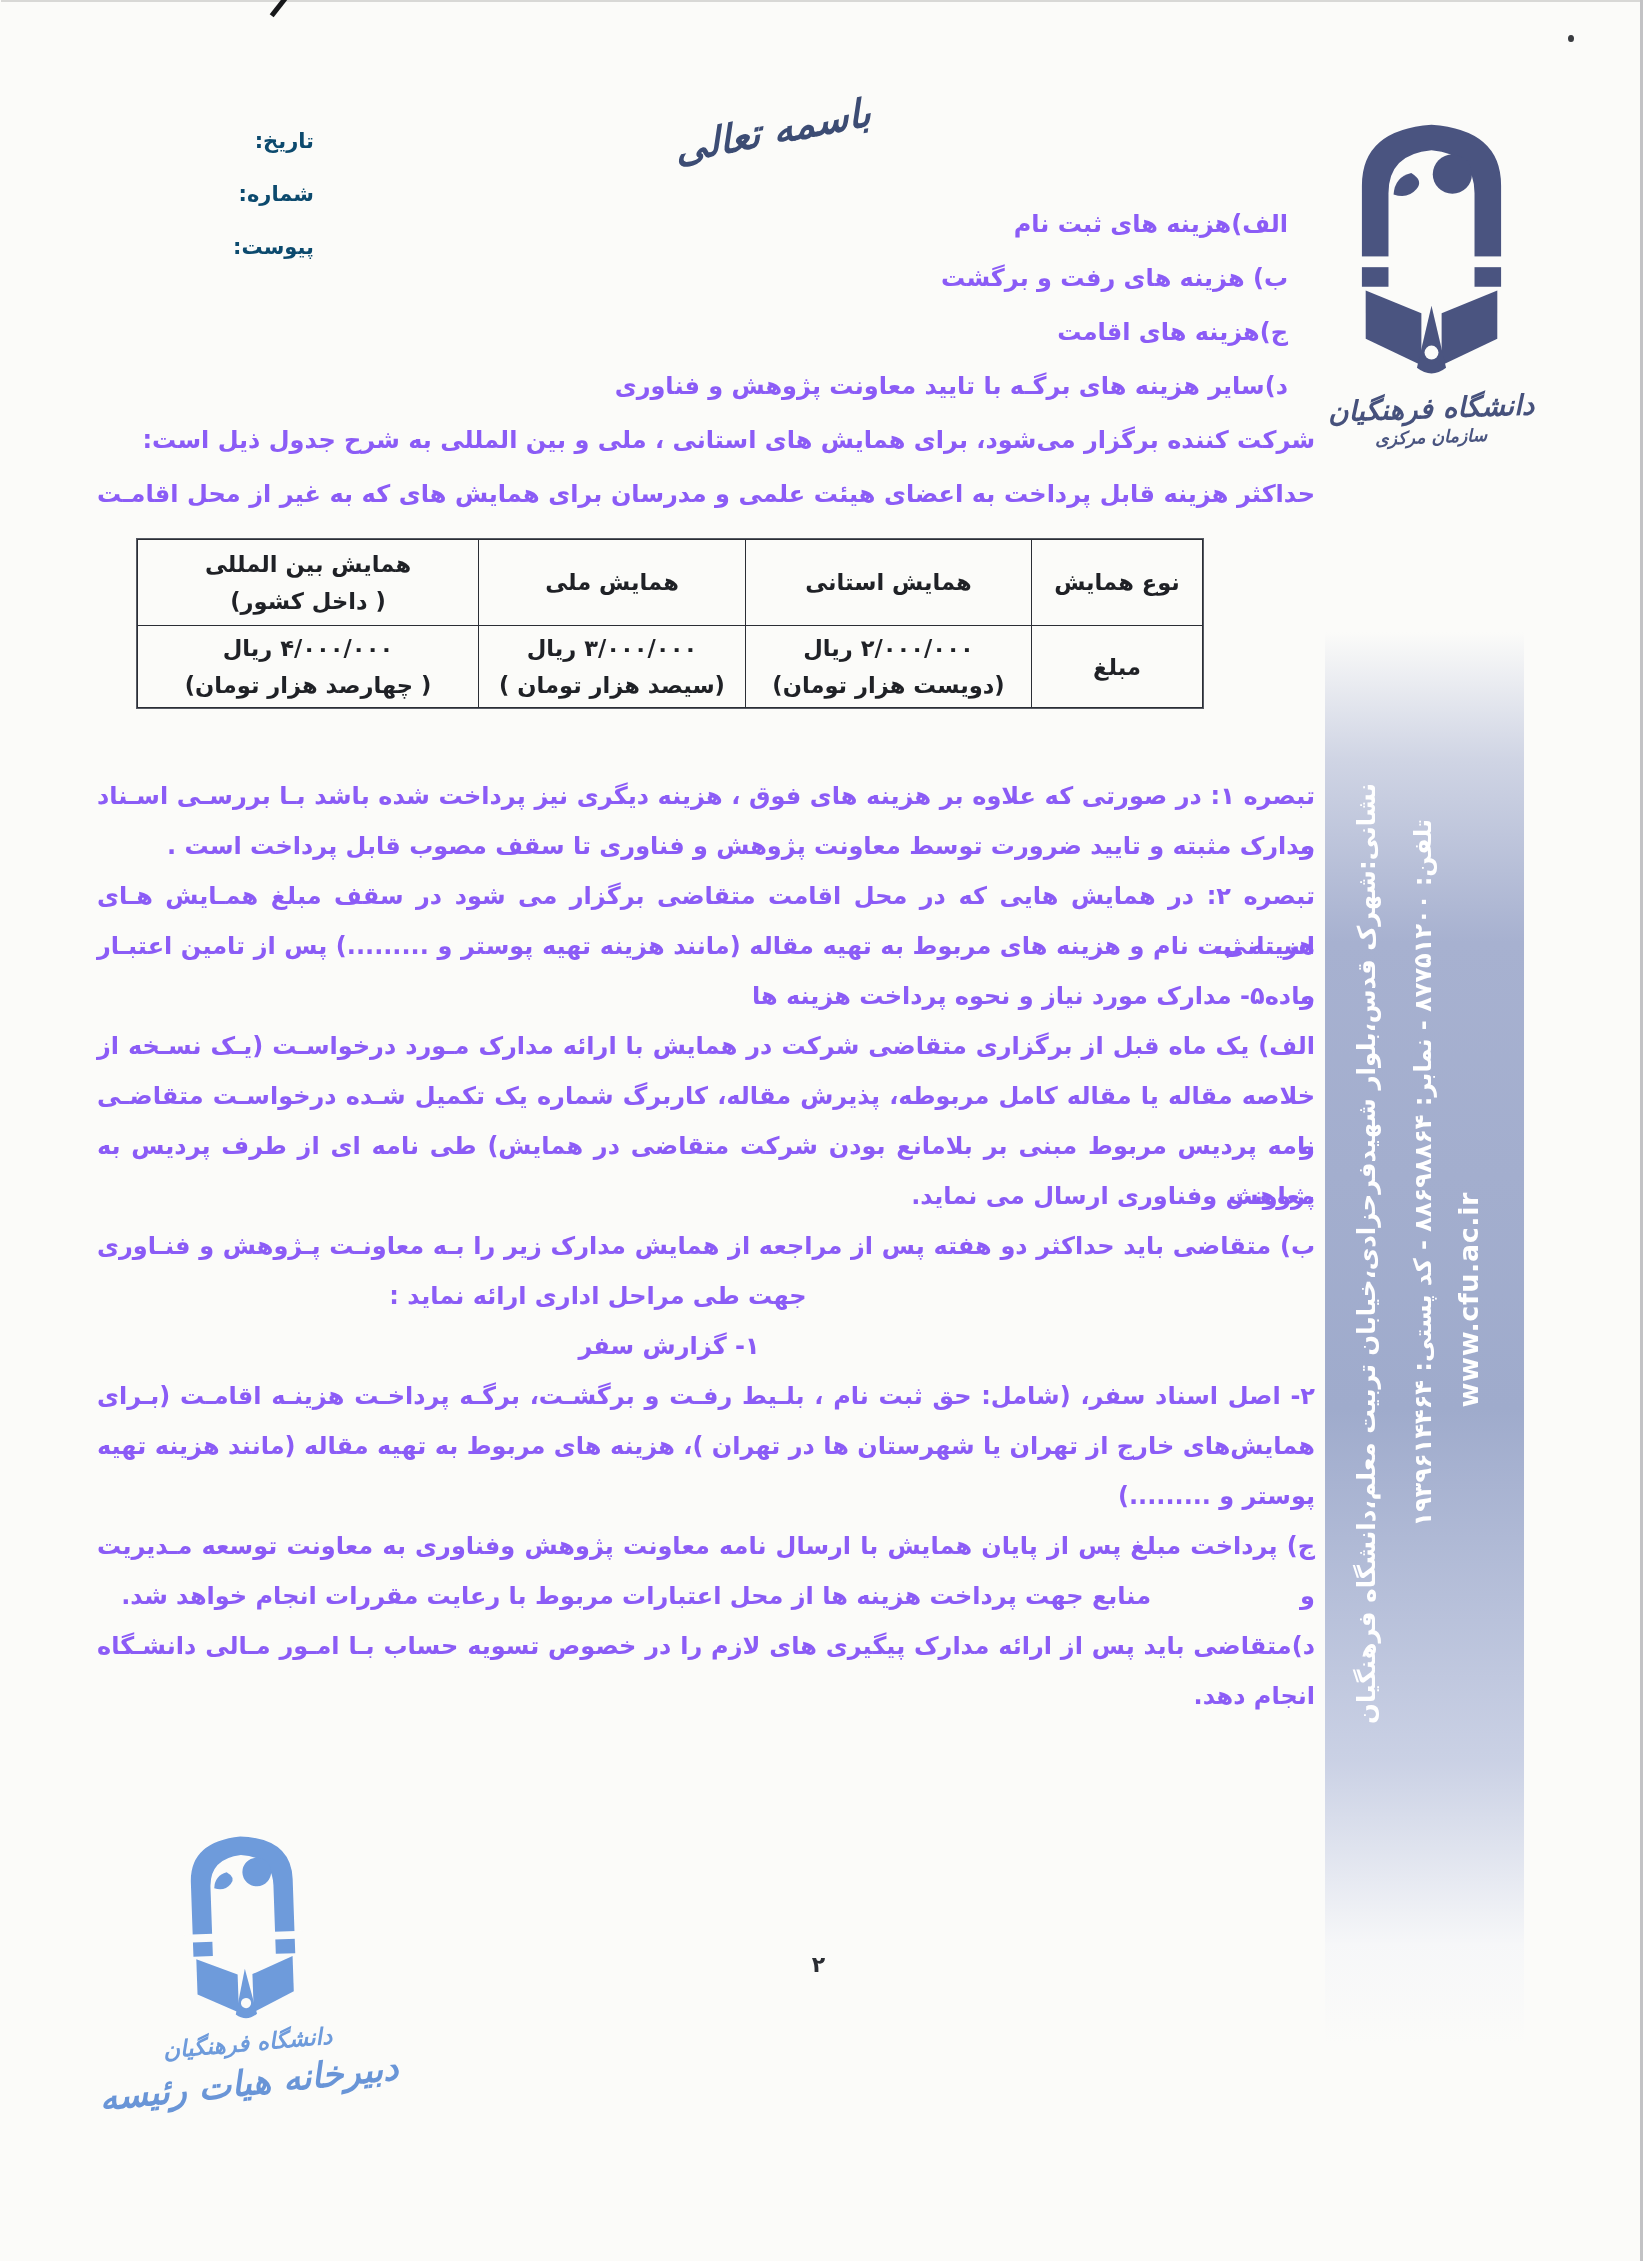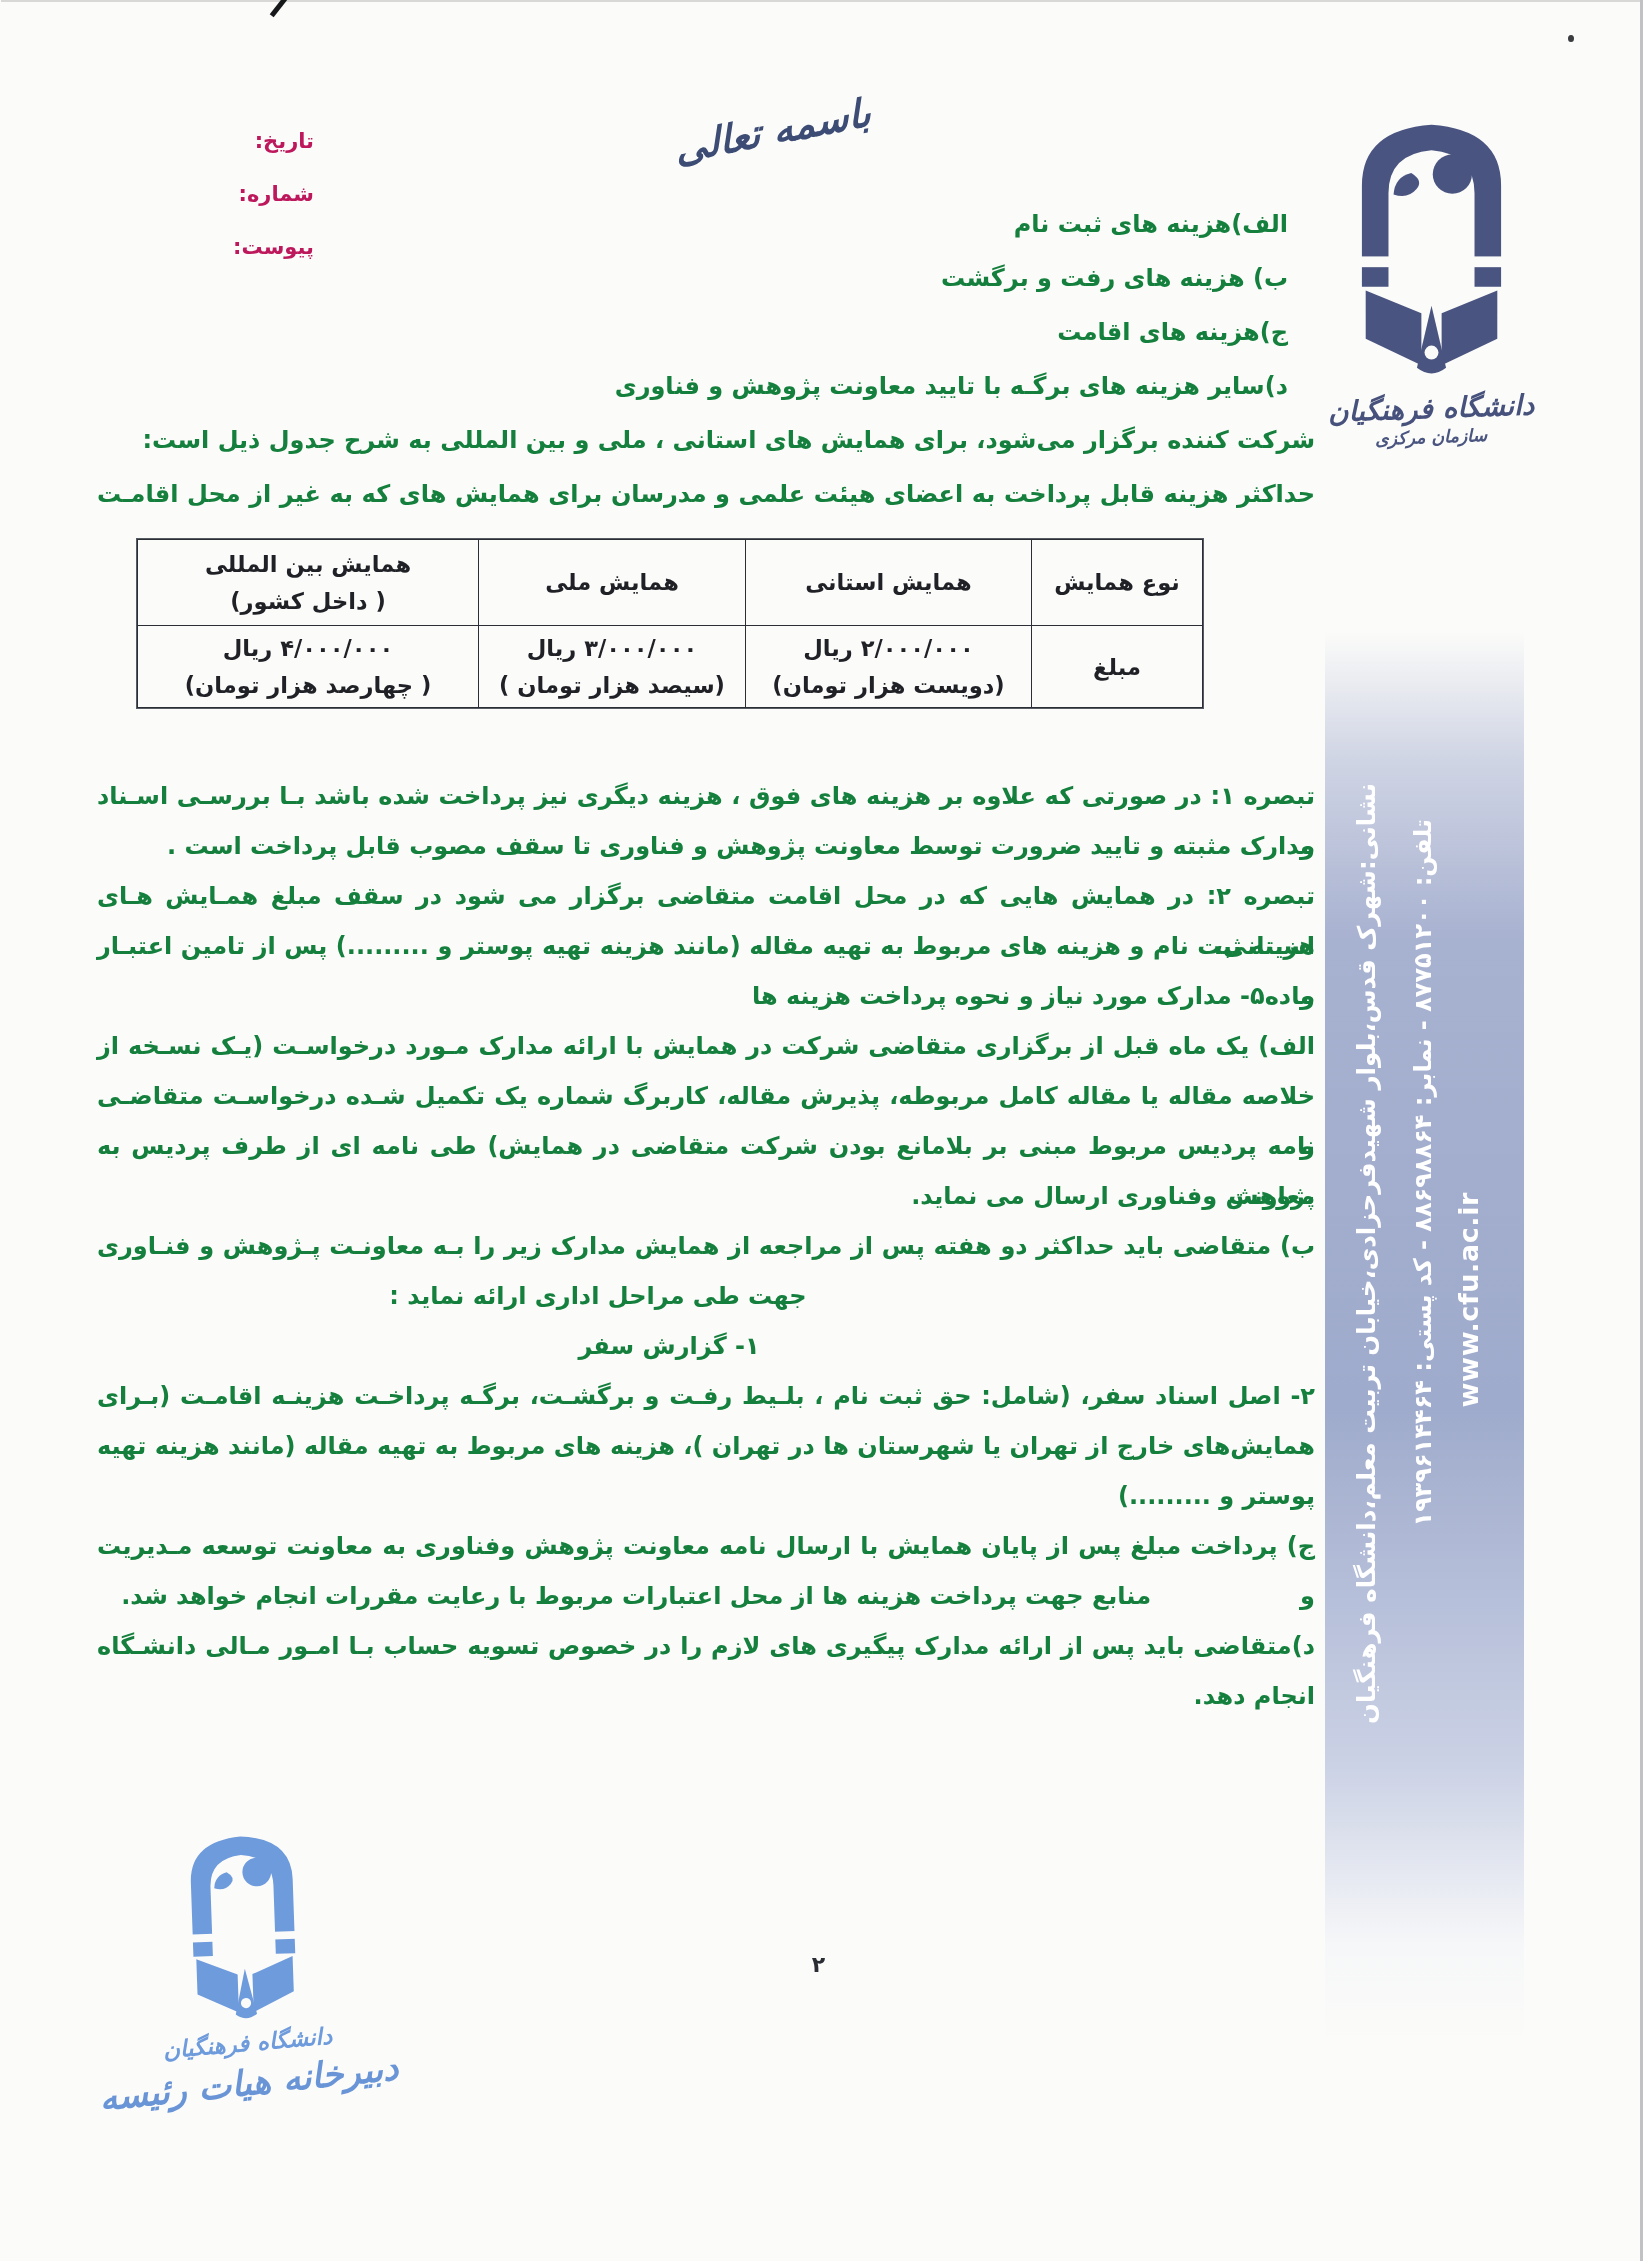--- a/index.html
+++ b/index.html
@@ -5,37 +5,37 @@
   html,body{margin:0;padding:0;}
   body{
     width:1644px;height:2261px;position:relative;overflow:hidden;
     background:#fbfbf9;
     font-family:"DejaVu Sans", sans-serif;
     color:#1e2024;
   }
   .abs{position:absolute;}
   
   #meta{left:206px;top:115px;width:108px;direction:rtl;}
-  #meta .mline{height:53px;line-height:53px;font-size:21px;font-weight:600;color:#be185d;text-align:right;}
+  #meta .mline{height:53px;line-height:53px;font-size:21px;font-weight:600;color:#0c4a6e;text-align:right;}
   
   #bismillah{left:657px;top:108px;width:232px;text-align:center;
     font-size:39px;font-weight:700;font-style:italic;color:#3c4c74;
     transform:rotate(-11deg) skewX(-6deg);}
   
   #logo-block{left:1302px;top:97px;width:258px;text-align:center;}
   #logo-block svg{display:block;margin:0 auto;}
   .logo-t1{font-size:28px;font-weight:800;font-style:italic;color:#46517c;margin-top:3.9px;transform:rotate(-2deg);}
   .logo-t2{font-size:17.4px;font-weight:700;font-style:italic;color:#4a5580;margin-top:2.6px;transform:rotate(-2deg);}
   
   #intro-flow{left:97px;top:197px;width:1218px;direction:rtl;}
   #intro-flow .line{height:54px;line-height:54px;}
   
   #main-flow{left:97px;top:771px;width:1218px;direction:rtl;}
   #main-flow .line{height:50px;line-height:50px;}
-  .line{font-size:24px;font-weight:700;color:#15803d;}
+  .line{font-size:24px;font-weight:700;color:#8b5cf6;}
   .j{text-align:justify;text-align-last:justify;}
   .r{text-align:right;}
   .pr40{padding-right:27px;}
   .r1{text-align:center;padding-right:74px;}
   .r2{text-align:right;padding-right:116px;}
   .r3{text-align:right;padding-right:164px;}
   .r4{text-align:right;padding-right:206px;}
   .r5{text-align:center;padding-right:216px;}
   
   #cost-table{left:137px;top:539px;width:1065px;border-collapse:collapse;direction:rtl;table-layout:fixed;}

